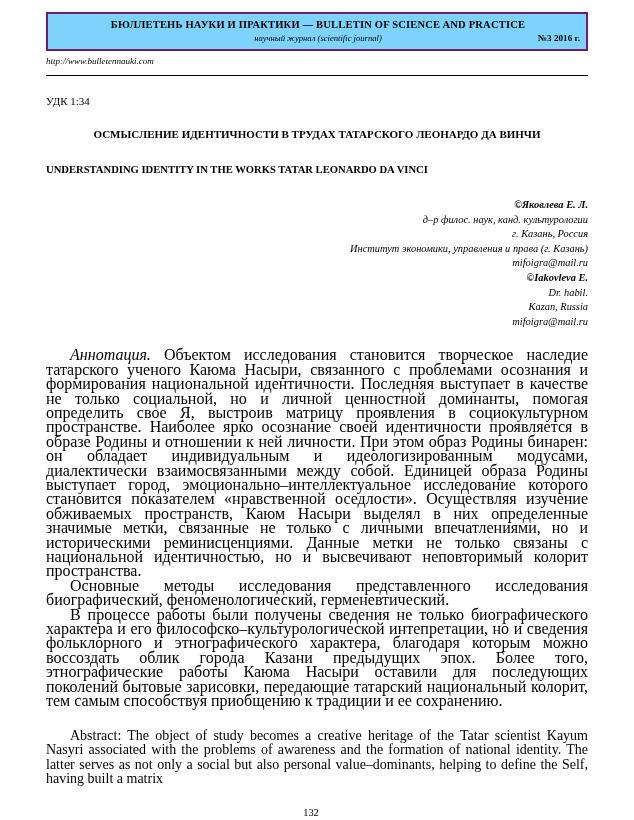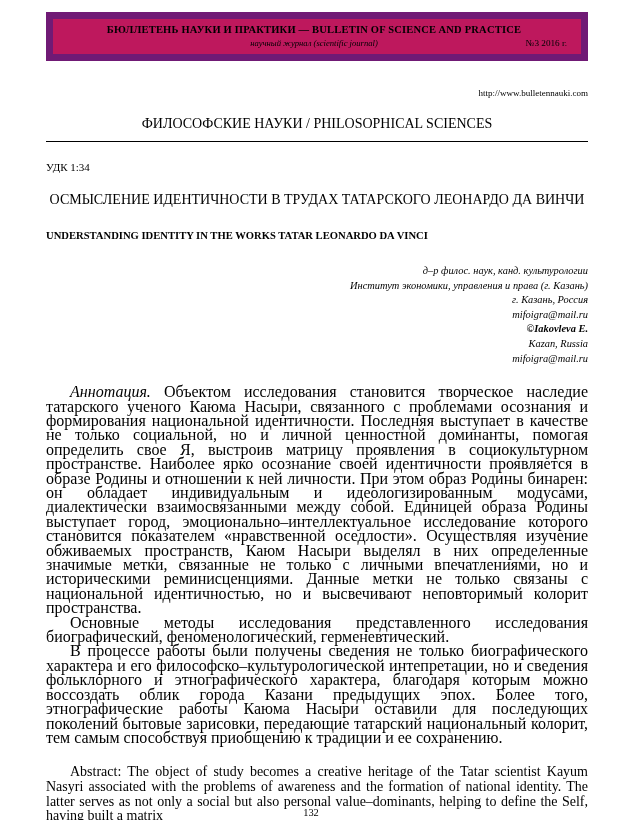--- a/index.html
+++ b/index.html
@@ -17,52 +17,53 @@
     position: relative;
     width: 634px;
     height: 820px;
     box-sizing: border-box;
     padding: 0 46px;
   }
 
   
   .banner {
     margin-top: 12px;
-    border: 7px solid #701a75;
-    background: #be185d;
+    border: 2px solid #701a75;
+    background: #7dd3fc;
     text-align: center;
-    padding: 4px 12px 5px 6px;
+    padding: 4px 4px 5px 6px;
   }
   .banner-title {
     font-size: 10.5px;
     font-weight: bold;
     letter-spacing: 0.2px;
     line-height: 13px;
   }
   .banner-sub {
     position: relative;
     margin-top: 2px;
     font-size: 8.6px;
     font-style: italic;
     line-height: 11px;
   }
   .banner-issue {
     position: absolute;
     right: 2px;
     top: 0;
     font-size: 9.2px;
     font-style: normal;
-    font-weight: normal;
+    font-weight: bold;
   }
 
   
   .site-url {
-    margin-top: 27px;
-    text-align: right;
+    margin-top: 5px;
+    text-align: left;
     font-size: 9px;
+    font-style: italic;
   }
 
   
   .section-heading {
     margin-top: 17px;
     text-align: center;
     font-size: 14px;
     line-height: 17px;
   }
   .rule {
@@ -74,22 +75,22 @@
   
   .udc {
     margin-top: 19px;
     font-size: 11px;
   }
 
   
   .title-ru {
     margin-top: 20px;
     text-align: center;
-    font-size: 14px;
-    font-weight: normal;
+    font-size: 11px;
+    font-weight: bold;
     line-height: 14px;
   }
   .title-en {
     margin-top: 22px;
     font-size: 10.6px;
     font-weight: bold;
     line-height: 14px;
   }
 
   
@@ -148,34 +149,35 @@
   <div class="banner">
     <div class="banner-title">БЮЛЛЕТЕНЬ НАУКИ И ПРАКТИКИ — BULLETIN OF SCIENCE AND PRACTICE</div>
     <div class="banner-sub">
       <span>научный журнал (scientific journal)</span>
       <span class="banner-issue">№3 2016 г.</span>
     </div>
   </div>
 
   <div class="site-url">http://www.bulletennauki.com</div>
 
-  <div class="section-heading">ФИЛОСОФСКИЕ НАУКИ / PHILOSOPHICAL SCIENCES</div>
   <div class="rule"></div>
 
   <div class="udc">УДК 1:34</div>
 
   <div class="title-ru">ОСМЫСЛЕНИЕ ИДЕНТИЧНОСТИ В ТРУДАХ ТАТАРСКОГО ЛЕОНАРДО ДА ВИНЧИ</div>
   <div class="title-en">UNDERSTANDING IDENTITY IN THE WORKS TATAR LEONARDO DA VINCI</div>
 
   <div class="authors">
+    <div class="bold">©Яковлева Е. Л.</div>
     <div>д–р филос. наук, канд. культурологии</div>
+    <div>г. Казань, Россия</div>
     <div>Институт экономики, управления и права (г. Казань)</div>
-    <div>г. Казань, Россия</div>
     <div>mifoigra@mail.ru</div>
     <div class="bold">©Iakovleva E.</div>
+    <div>Dr. habil.</div>
     <div>Kazan, Russia</div>
     <div>mifoigra@mail.ru</div>
   </div>
 
   <div class="body">
     <p><span class="abstract-label">Аннотация.</span><span> Объектом исследования становится творческое наследие татарского ученого Каюма Насыри, связанного с проблемами осознания и формирования национальной идентичности. Последняя выступает в качестве не только социальной, но и личной ценностной доминанты, помогая определить свое Я, выстроив матрицу проявления в социокультурном пространстве. Наиболее ярко осознание своей идентичности проявляется в образе Родины и отношении к ней личности. При этом образ Родины бинарен: он обладает индивидуальным и идеологизированным модусами, диалектически взаимосвязанными между собой. Единицей образа Родины выступает город, эмоционально–интеллектуальное исследование которого становится показателем «нравственной оседлости». Осуществляя изучение обживаемых пространств, Каюм Насыри выделял в них определенные значимые метки, связанные не только с личными впечатлениями, но и историческими реминисценциями. Данные метки не только связаны с национальной идентичностью, но и высвечивают неповторимый колорит пространства.</span></p>
     <p>Основные методы исследования представленного исследования биографический, феноменологический, герменевтический.</p>
     <p>В процессе работы были получены сведения не только биографического характера и его философско–культурологической интепретации, но и сведения фольклорного и этнографического характера, благодаря которым можно воссоздать облик города Казани предыдущих эпох. Более того, этнографические работы Каюма Насыри оставили для последующих поколений бытовые зарисовки, передающие татарский национальный колорит, тем самым способствуя приобщению к традиции и ее сохранению.</p>
   </div>
 

